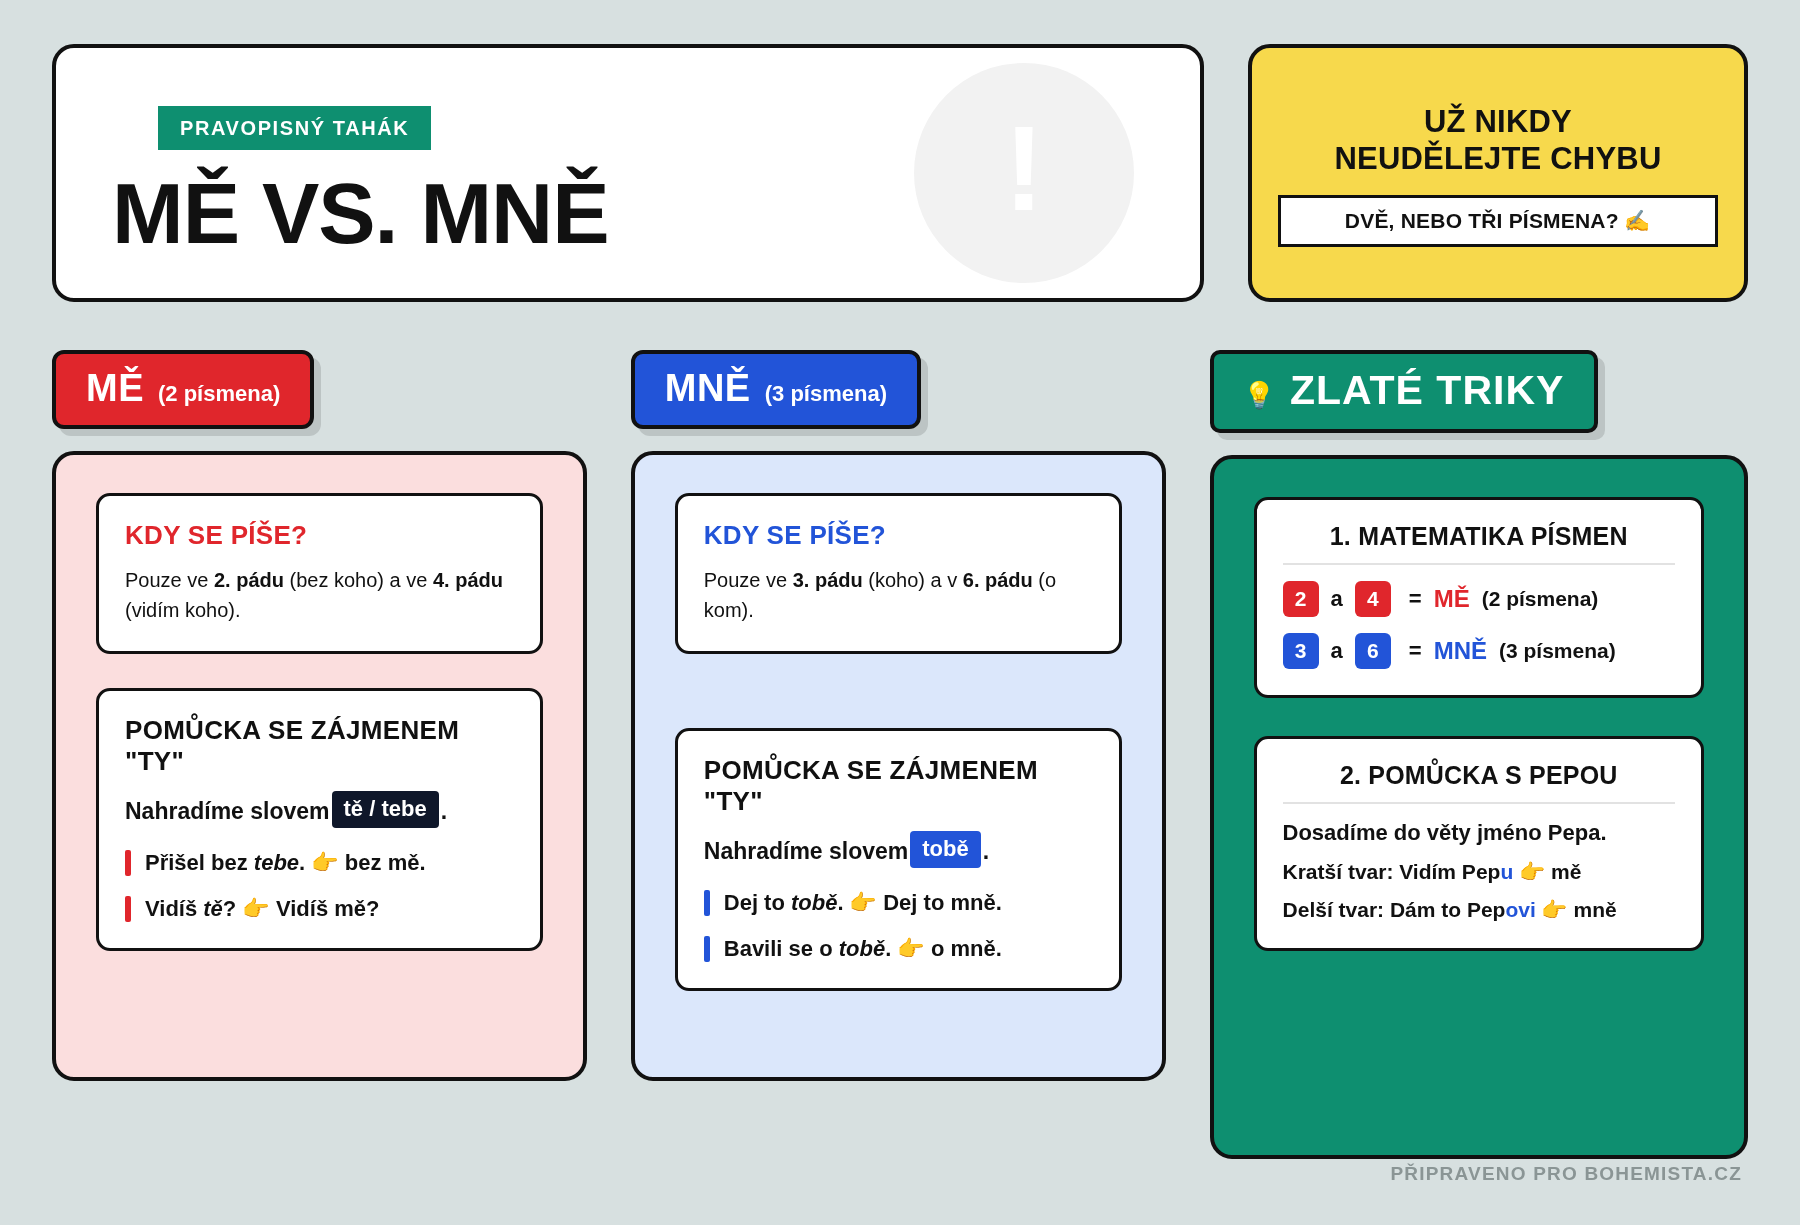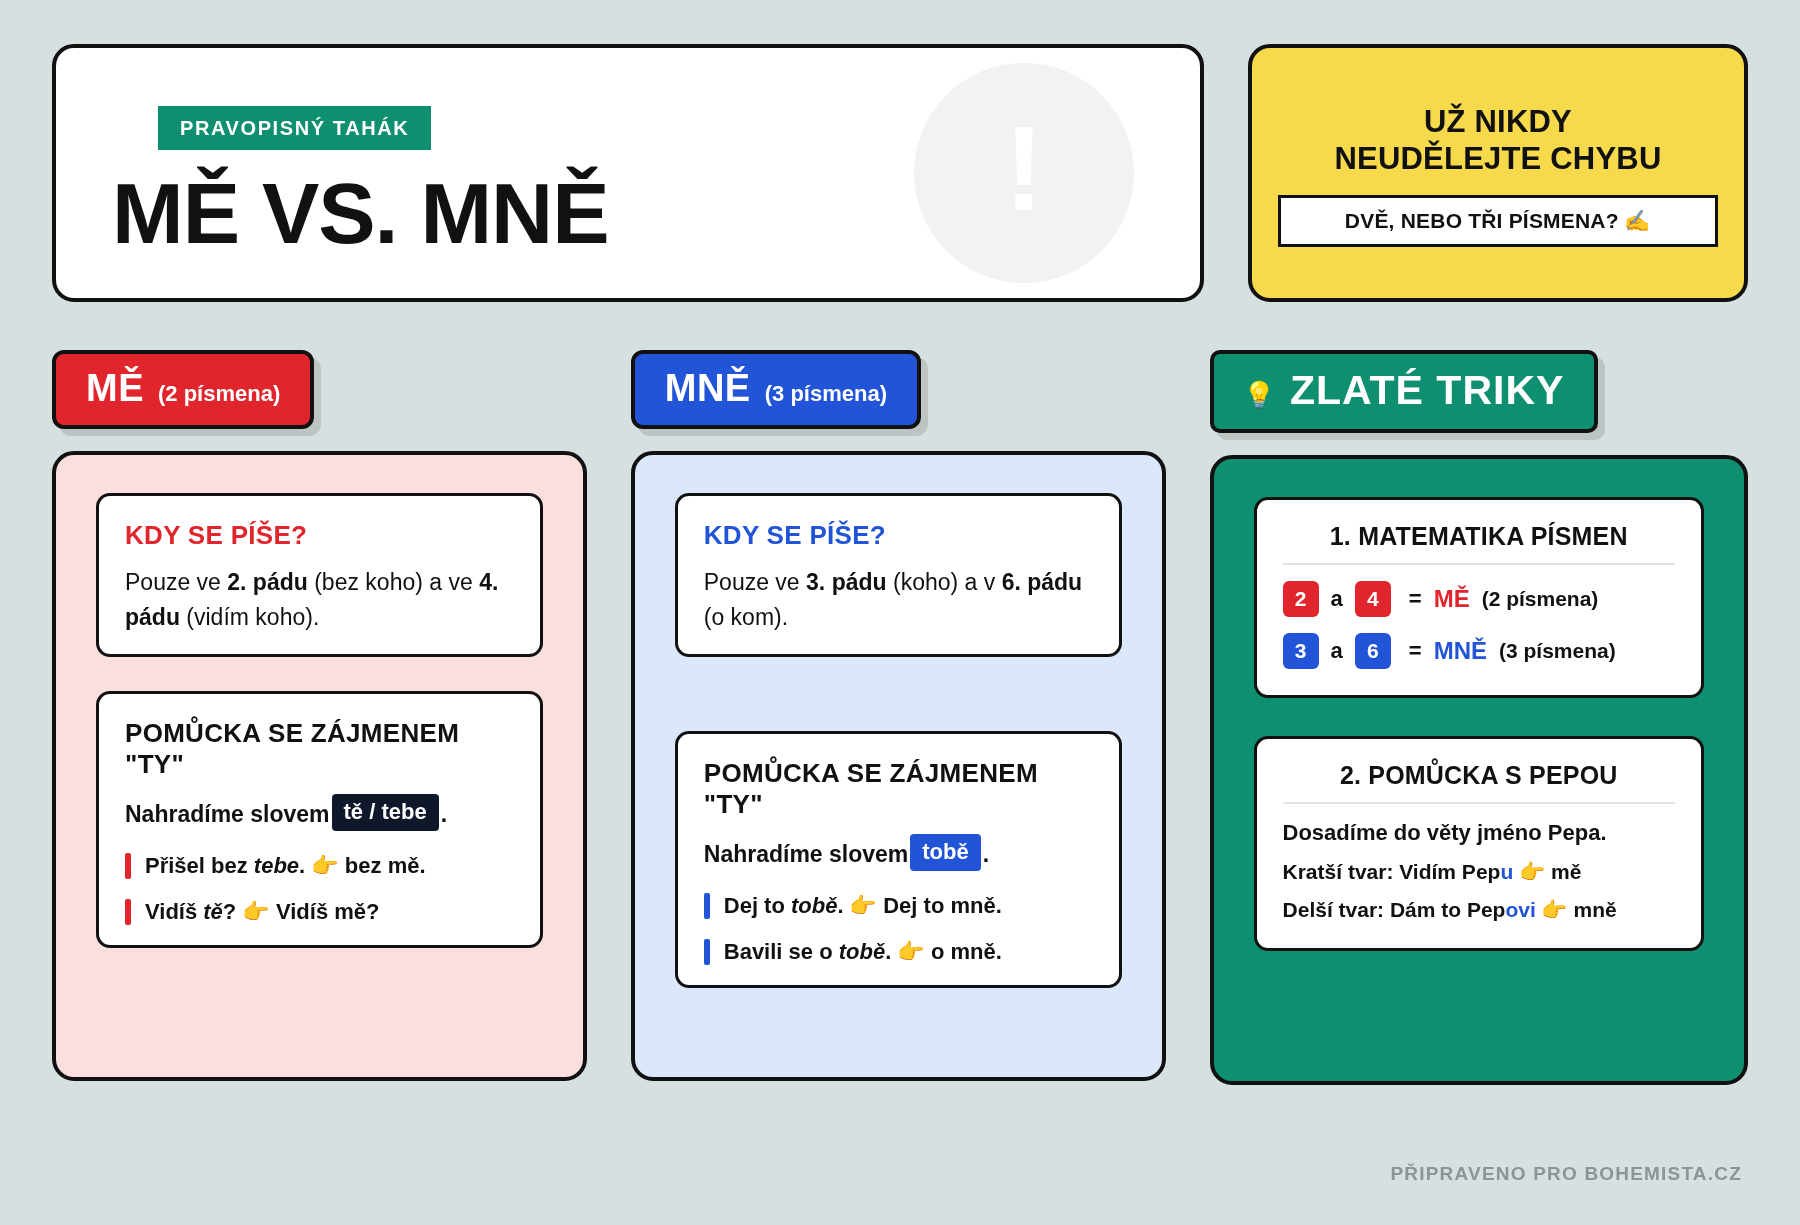--- a/index.html
+++ b/index.html
@@ -140,40 +140,40 @@
 
   
   .panel {
     margin-top: 22px;
     border: 4px solid #111;
     border-radius: 22px;
     padding: 38px 40px;
   }
   .panel.pink { background: #fbdede; height: 630px; }
   .panel.lblue { background: #dbe7fb; height: 630px; }
-  .panel.green { background: #0e8f70; height: 630px; }
+  .panel.green { background: #0e8f70; height: 704px; }
 
   .card {
     background: #fff;
     border: 3px solid #111;
     border-radius: 14px;
-    padding: 24px 26px 20px;
+    padding: 24px 26px 26px;
   }
   .card + .card { margin-top: 34px; }
 
   .card h3 {
     font-size: 26px;
     font-weight: bold;
     letter-spacing: 0.3px;
   }
   .card h3.red { color: #e0262c; }
   .card h3.blue { color: #2254d8; }
   .card p {
     margin-top: 14px;
-    font-size: 23px;
+    font-size: 20px;
     line-height: 1.5;
   }
   .card p b { font-weight: bold; }
 
   .replace-line {
     margin-top: 16px;
     font-size: 23px;
     font-weight: bold;
     display: flex;
     align-items: center;

